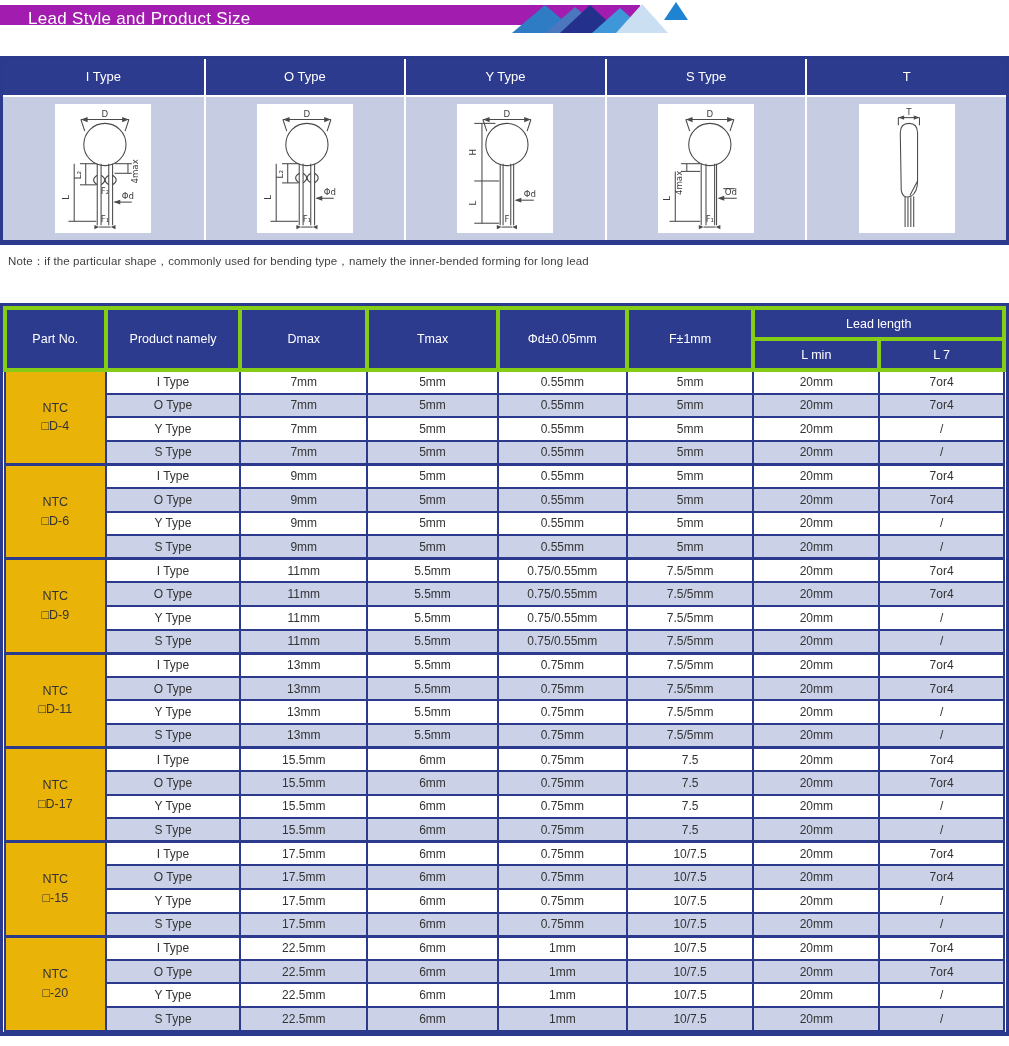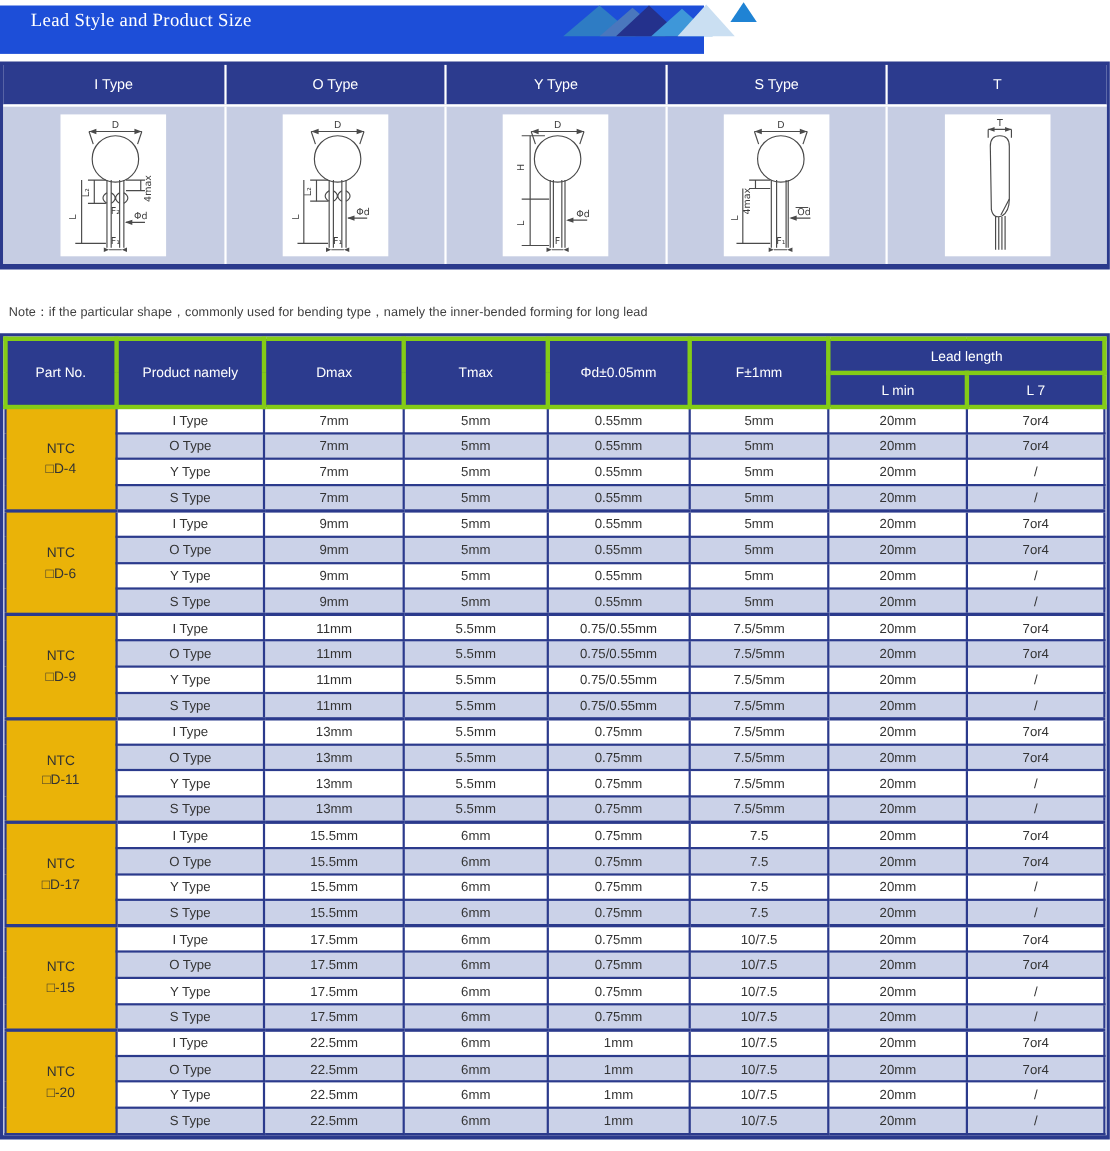--- a/index.html
+++ b/index.html
@@ -4,23 +4,22 @@
 <style>
   * { margin:0; padding:0; box-sizing:border-box; }
   body { background:#fff; }
   .page {
     position:relative; width:1009px; height:1046px; background:#fff;
     font-family:"Liberation Sans", "DejaVu Sans", sans-serif; overflow:hidden;
   }
 
   
   .title-bar {
-    position:absolute; top:5px; left:0; width:640px; height:44px;
-    background:#1d4ed8;
-    font-family:Liberation Serif, serif;
+    position:absolute; top:5px; left:0; width:640px; height:20px;
+    background:#a21caf;
   }
   .title-bar h1 {
     color:#fff; font-size:17px; font-weight:normal; letter-spacing:.3px;
     line-height:28px; padding-left:28px;
   }
   .tri-deco { position:absolute; top:0; left:498px; width:210px; height:34px; }
 
   
   .style-table {
     position:absolute; top:56px; left:0; width:1009px;
@@ -38,21 +37,21 @@
   }
   .style-body .dcell:first-child { border-left:none; }
   .diagram-card { background:#fff; width:96px; height:129px; }
   .diagram-card svg { width:100%; height:100%; }
   .dg { stroke:#4a4a4a; stroke-width:1.1; fill:none; }
   .dt { fill:#3c3c3c; font-size:9px; font-family:"DejaVu Sans", sans-serif; text-anchor:middle; }
   .ar { fill:#4a4a4a; stroke:none; }
 
   
   .note {
-    position:absolute; top:276px; left:8px; font-size:11.5px; color:#3f3f3f; letter-spacing:.1px;text-align:center;
+    position:absolute; top:254px; left:8px; font-size:11.5px; color:#3f3f3f; letter-spacing:.1px;text-align:center;
   }
 
   
   .size-wrap {
     position:absolute; top:303px; left:0; width:1009px;
     border:3px solid #2b3a8c; border-bottom-width:4px;
   }
   table.size { border-collapse:collapse; table-layout:fixed; width:100%; }
   table.size thead th {
     background:#2c3b8e; color:#fff; font-weight:normal; font-size:12.5px;

